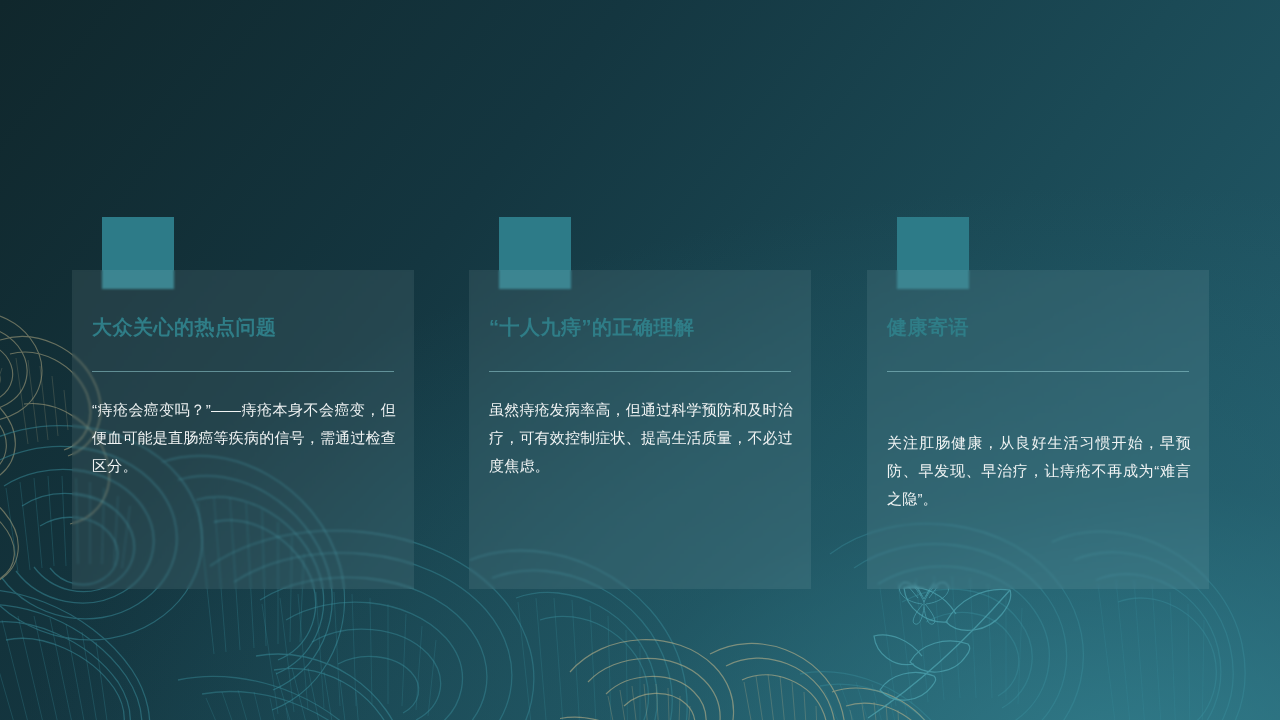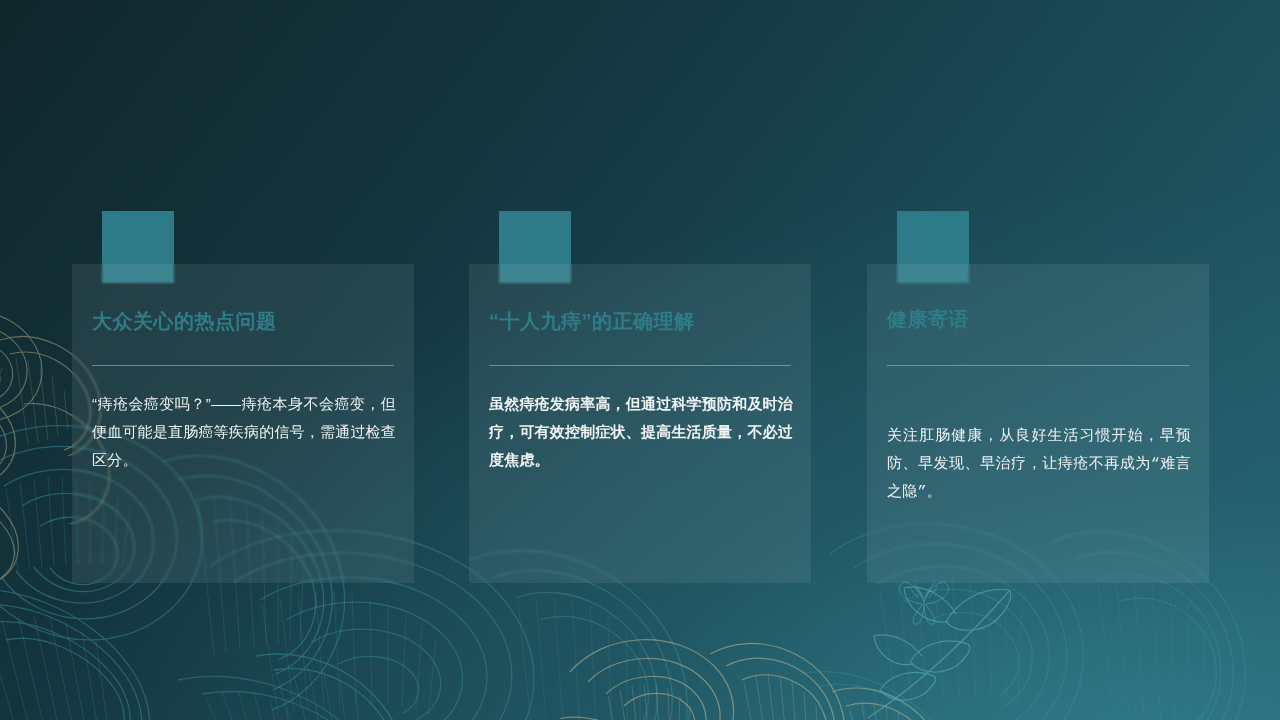--- a/index.html
+++ b/index.html
@@ -28,24 +28,24 @@
 
   
   #title {
     position:absolute; left:86px; top:40px;
     font-size:44px; font-weight:400; letter-spacing:3px;
     line-height:1.18; white-space:nowrap;
   }
 
   
   #cards { position:absolute; left:72px; top:207px; width:1136px; height:372px; }
-  .card-wrap { position:absolute; top:4px; width:302px; height:372px; }
+  .card-wrap { position:absolute; top:10px; width:302px; height:372px; }
   .card-wrap.c0 { left:0; }
   .card-wrap.c1 { left:397px; }
-  .card-wrap.c2 { left:795px;font-family:Liberation Mono, monospace; }
+  .card-wrap.c2 { left:795px; }
 
   .accent-square {
     position:absolute; left:30px; top:0; width:72px; height:72px;
   }
   .card-body {
     position:absolute; left:0; top:53px; width:342px; height:319px;
     background:rgba(223,241,243,0.085);
     backdrop-filter:blur(1px);
   }
   .card-heading {
@@ -219,21 +219,21 @@
         <div class="card-rule"></div>
         <div class="card-text" style="color: rgb(241, 244, 244);">“痔疮会癌变吗？”——痔疮本身不会癌变，但便血可能是直肠癌等疾病的信号，需通过检查区分。</div>
       </div>
     </div>
 
     <div class="card-wrap c1">
       <div class="accent-square" style="background: rgb(45, 123, 136);"></div>
       <div class="card-body">
         <div class="card-heading" style="color: rgb(47, 125, 135);">“十人九痔”的正确理解</div>
         <div class="card-rule"></div>
-        <div class="card-text" style="color: rgb(241, 244, 244); font-weight: bold;">虽然痔疮发病率高，但通过科学预防和及时治疗，可有效控制症状、提高生活质量，不必过度焦虑。</div>
+        <div class="card-text" style="color: rgb(241, 244, 244);">虽然痔疮发病率高，但通过科学预防和及时治疗，可有效控制症状、提高生活质量，不必过度焦虑。</div>
       </div>
     </div>
 
     <div class="card-wrap c2">
       <div class="accent-square" style="background: rgb(45, 123, 136);"></div>
       <div class="card-body">
         <div class="card-heading" style="color: rgb(47, 125, 135);">健康寄语</div>
         <div class="card-rule"></div>
         <div class="card-text" style="color: rgb(241, 244, 244); margin-top: 33px;">关注肛肠健康，从良好生活习惯开始，早预防、早发现、早治疗，让痔疮不再成为“难言之隐”。</div>
       </div>

